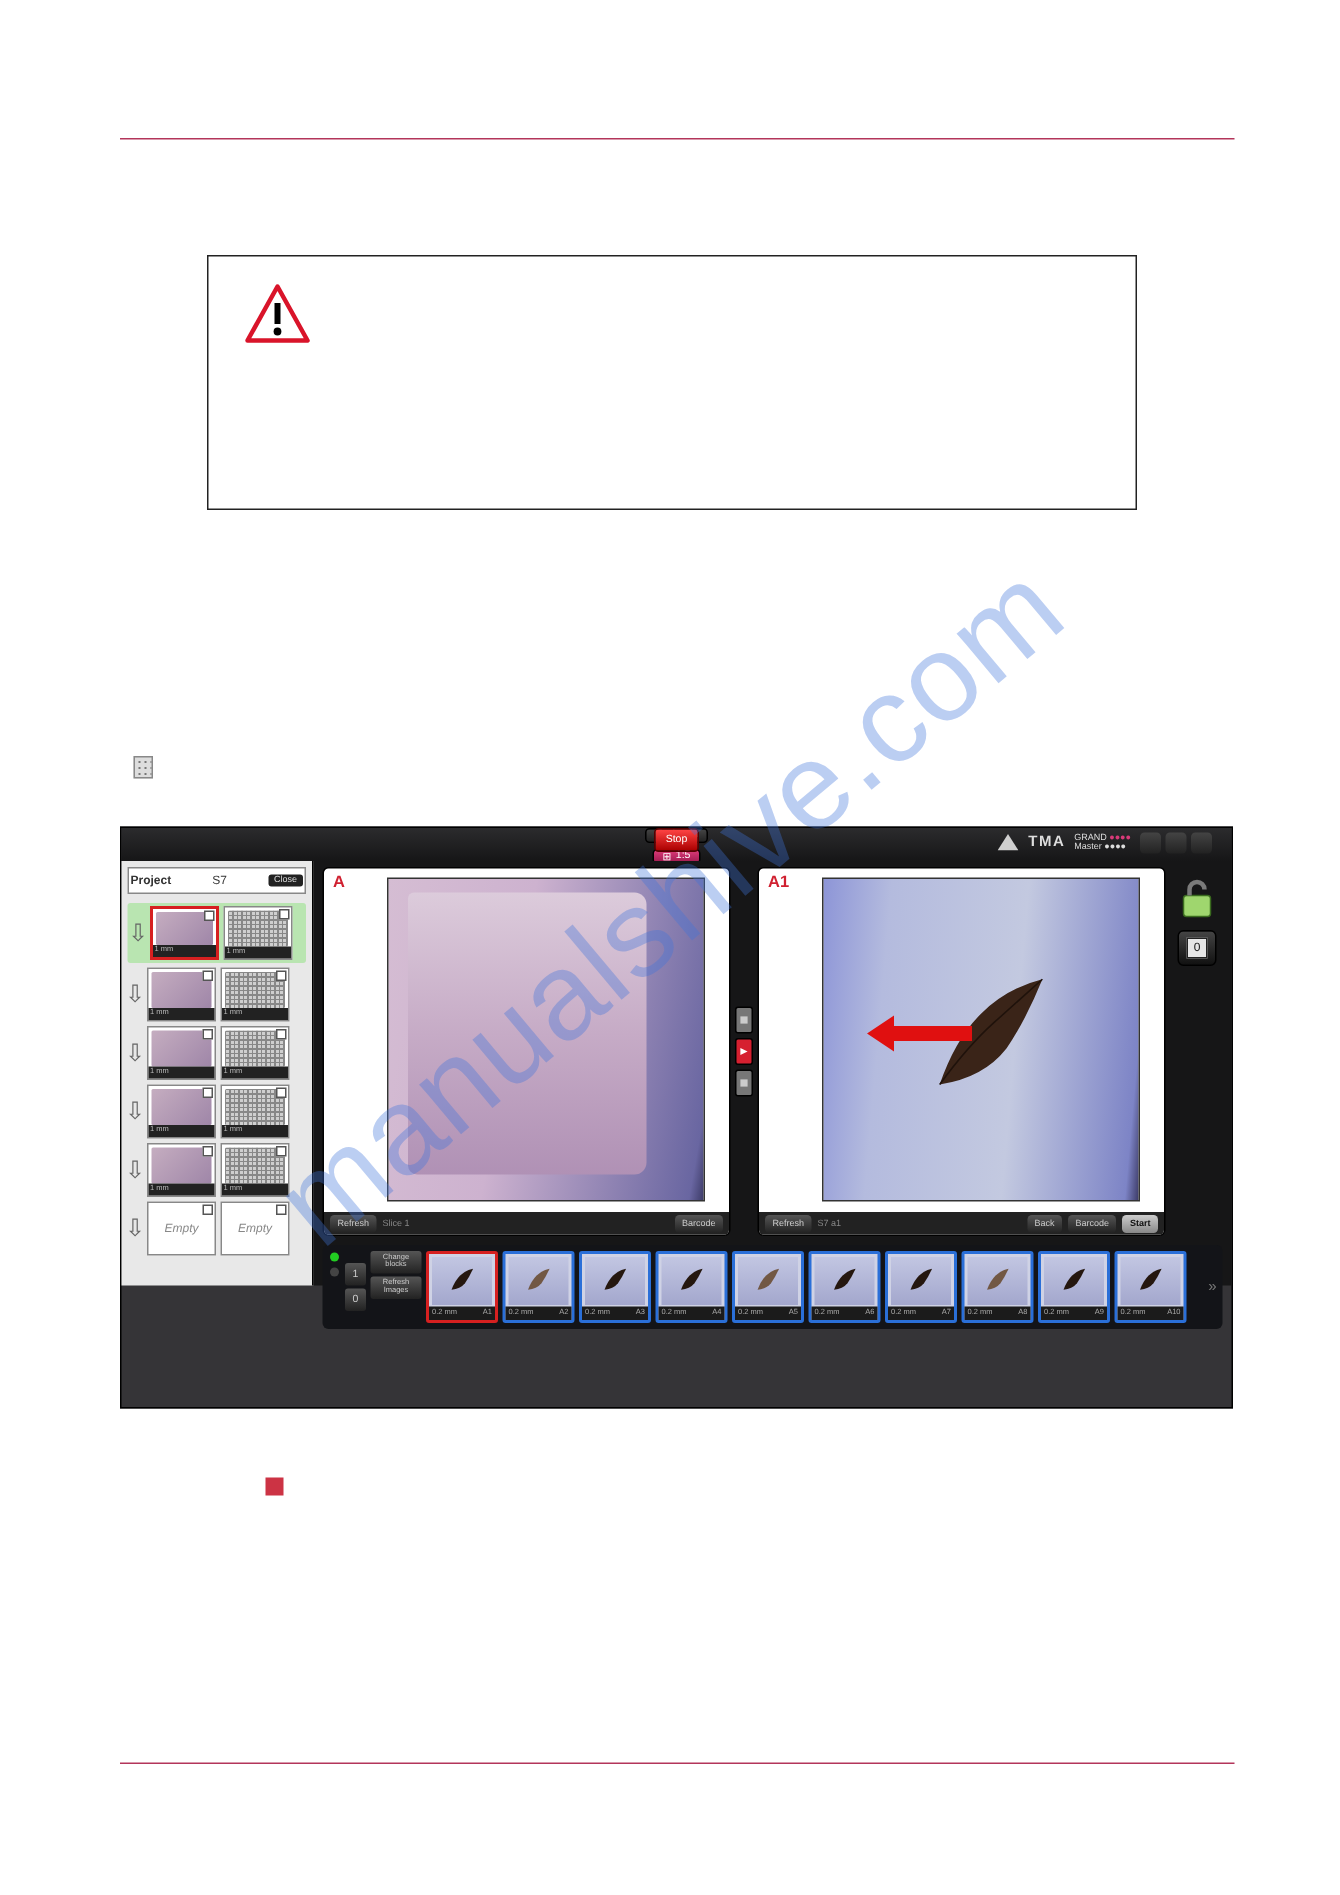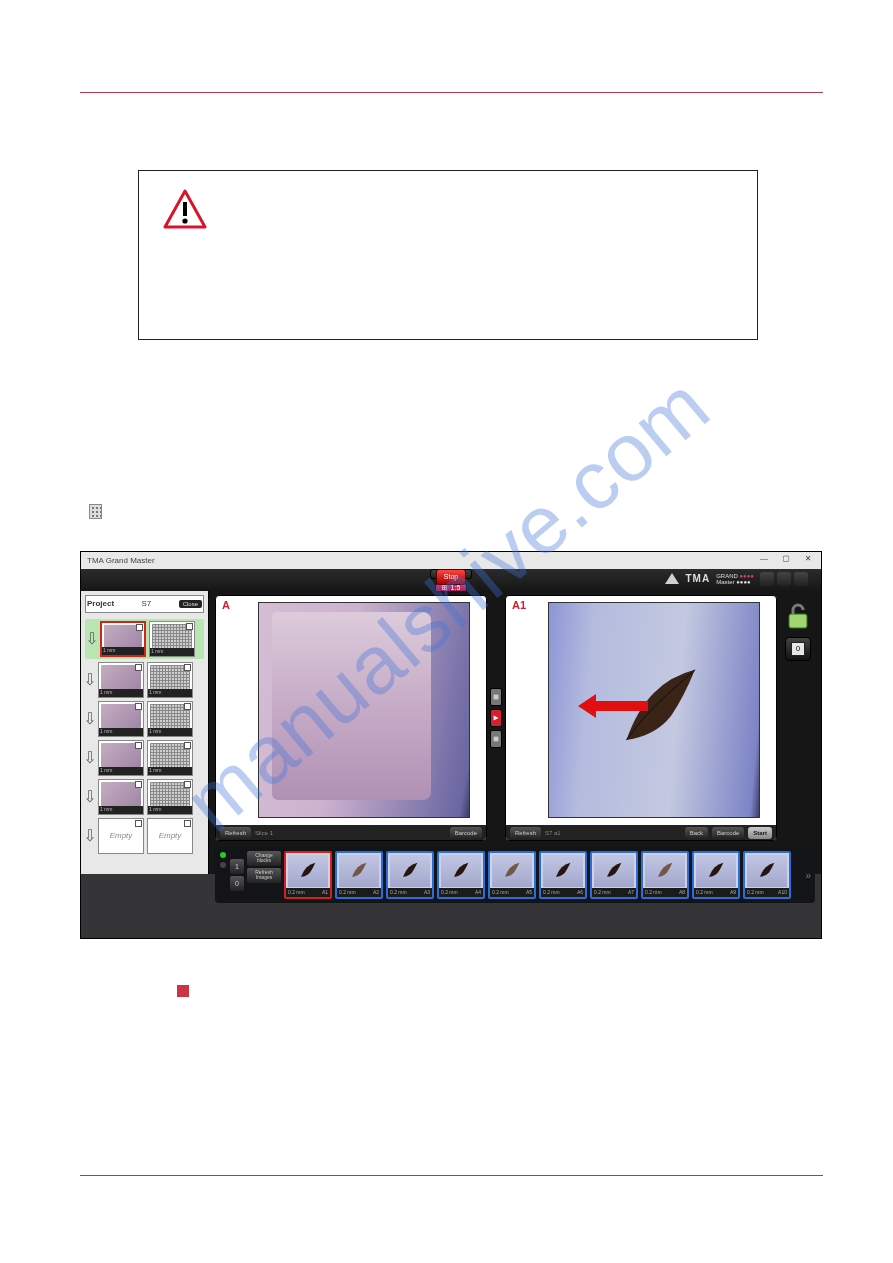--- a/index.html
+++ b/index.html
@@ -214,28 +214,20 @@
       <circle cx="22" cy="32" r="2.6" fill="#000"></circle>
     </svg>
   </div>
 
   <div class="body-text">
     &nbsp;<br>&nbsp;<br>&nbsp;<br>&nbsp;<br>&nbsp;<br>&nbsp;<br>
     <span class="inline-icon-keypad"></span>
   </div>
 
   <div class="screenshot">
-    <div class="titlebar">
-      <span>TMA Grand Master</span>
-      <div class="win-controls">
-        <div>—</div>
-        <div>▢</div>
-        <div>✕</div>
-      </div>
-    </div>
 
     <div class="toolbar">
       <div class="tb-btn">
           <span>🔓</span>
           <span>Login</span>
         </div>
       <div class="tb-btn tb-pink">
           <span>⊞</span>
           <span>1:5</span>
         </div>

